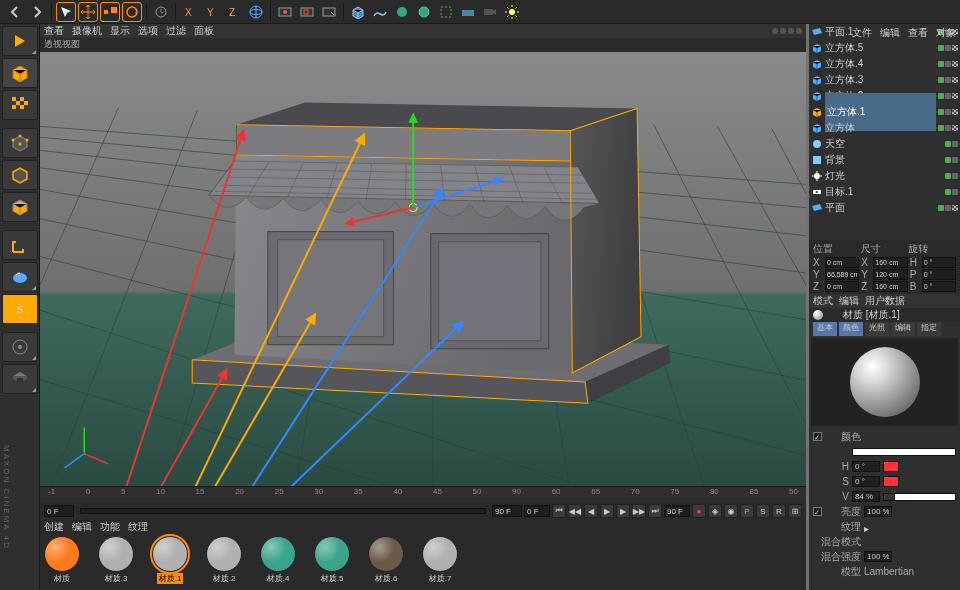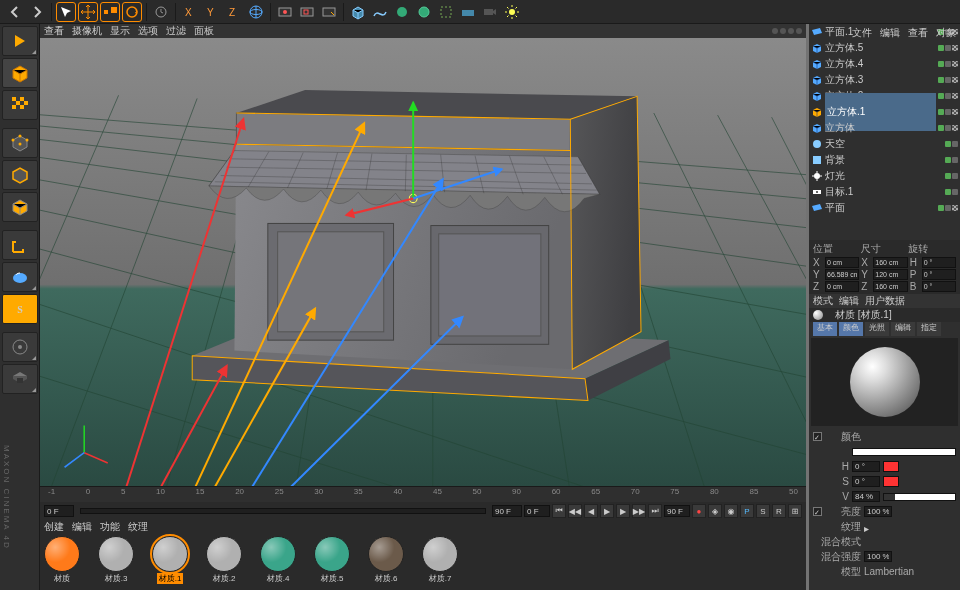--- a/index.html
+++ b/index.html
@@ -44,21 +44,21 @@
 .hierarchy{flex:0 0 auto;height:216px;overflow:hidden}
 .hier-row{height:16px;display:flex;align-items:center;padding:0 2px;font-size:9px;gap:2px}
 .hier-row .ico{width:12px;height:12px;display:flex;align-items:center;justify-content:center}
 .hier-row .name{flex:1;white-space:nowrap;overflow:hidden}
 .hier-row .name.sel{background:#4a6a8a;color:#fff;padding:12px 2px}
 .hier-row .dots{display:flex;gap:1px}
 .hier-row .dots i{width:6px;height:6px;background:#666;border-radius:1px}
 .hier-row .dots i.g{background:#5a5}
 .hier-row .dots i.chk{background:repeating-conic-gradient(#aaa 0 25%,#555 0 50%) 0/4px 4px}
 .attr-tabs{height:14px;display:flex;gap:6px;padding:0 4px;font-size:9px;background:#333}
-.attr-head{height:14px;padding:0 4px;font-size:9px;display:flex;align-items:center;gap:12px;background:#2a2a2a}
+.attr-head{height:14px;padding:0 4px;font-size:9px;display:flex;align-items:center;gap:20px;background:#2a2a2a}
 .attr-head .ball{width:10px;height:10px;border-radius:50%;background:radial-gradient(circle at 30% 30%,#fff,#888)}
 .attr-sub{height:14px;display:flex;gap:2px;padding:0 4px}
 .attr-sub span{padding:0 4px;font-size:8px;background:#3a3a3a}
 .attr-sub span.on{background:#5577aa}
 .preview{height:88px;display:flex;align-items:center;justify-content:center;background:#222;margin:2px}
 .preview .sphere{width:70px;height:70px;border-radius:50%;background:radial-gradient(circle at 32% 28%,#fff,#ddd 20%,#999 55%,#444)}
 .attr-rows{padding:2px 4px;display:flex;flex-direction:column;gap:2px}
 .attr-rows .row{display:flex;align-items:center;gap:3px;font-size:8px;height:13px}
 .attr-rows .row label{width:36px;text-align:right;color:#aaa}
 .attr-rows .row label.lg{width:48px}
@@ -304,20 +304,21 @@
       <span>选项</span>
       <span>过滤</span>
       <span>面板</span>
       <div class="right-dots">
           <span></span>
           <span></span>
           <span></span>
           <span></span>
         </div>
     </div>
+    <div class="view-label">透视视图</div>
     <div class="viewport">
       <svg viewBox="0 0 780 430" preserveAspectRatio="none">
         <defs>
           <linearGradient id="sky" x1="0" y1="0" x2="0" y2="1">
               <stop offset="0" stop-color="#8a8a8a"></stop>
               <stop offset="0.55" stop-color="#6f6f6f"></stop>
               <stop offset="0.56" stop-color="#3f6a5e"></stop>
               <stop offset="1" stop-color="#2a4a42"></stop>
             </linearGradient>
           <linearGradient id="wall" x1="0" y1="0" x2="1" y2="0.3">

